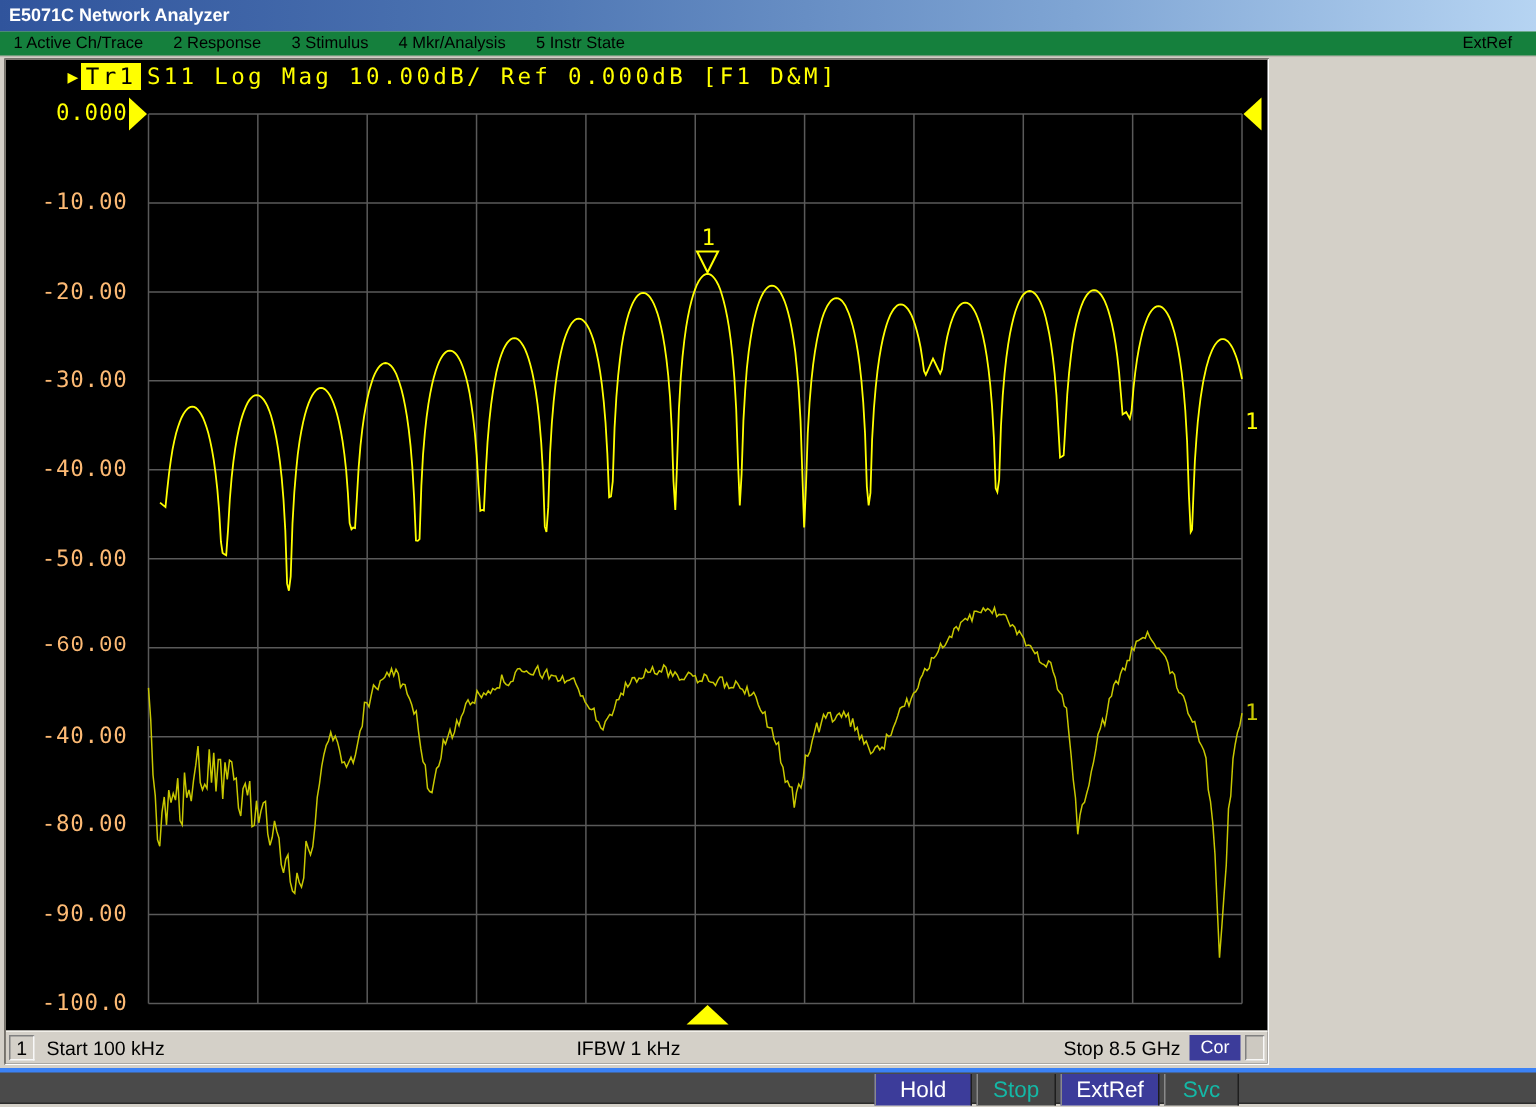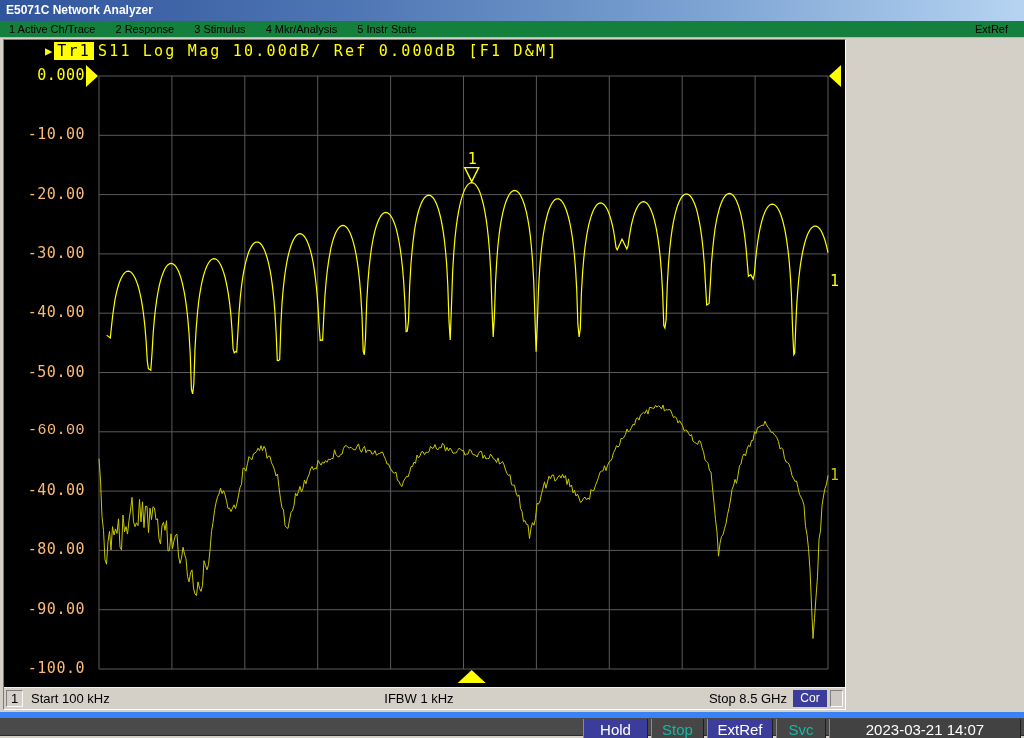--- a/index.html
+++ b/index.html
@@ -31,21 +31,21 @@
     border-bottom:1px solid #f8f8f8;border-right:1px solid #f8f8f8;}
   .chan-start{position:absolute;left:27px;top:1px;}
   .chan-ifbw{position:absolute;left:50%;top:1px;transform:translateX(-58%);}
   .chan-stop{position:absolute;right:58px;top:1px;}
   .corbadge{position:absolute;right:18px;top:2px;width:34px;height:17px;background:#3c3c9a;color:#fff;
     text-align:center;font-size:12px;line-height:17px;}
   .corbox{position:absolute;right:2px;top:2px;width:13px;height:17px;background:#cdc9c1;
     border-top:1px solid #808080;border-left:1px solid #808080;
     border-bottom:1px solid #f8f8f8;border-right:1px solid #f8f8f8;}
   .instbar{position:absolute;left:0;top:712px;width:1024px;height:24px;background:#4a4a4a;
-    border-top:6px solid #3b82f6;border-bottom:1px solid #2b2b2b;font-size:15px;color:#fff;}
+    border-top:3px solid #3b82f6;border-bottom:1px solid #2b2b2b;font-size:15px;color:#fff;}
   .icell{position:absolute;top:1px;height:21px;line-height:21px;text-align:center;
     border-left:1px solid #8a8a8a;border-right:1px solid #1e1e1e;background:#464646;}
   .icell.on{background:#3c3c9a;color:#fff;}
   .icell.dim{color:#14b8a6;}
   .icell.clock{background:#424242;white-space:pre;}
 </style>
 </head>
 <body>
 
 <div class="titlebar">
@@ -121,14 +121,13 @@
     <span class="corbadge">Cor</span>
     <span class="corbox"></span>
   </div>
 </div>
 
 <div class="instbar">
   <div class="icell on" style="left:583px;width:65px;">Hold</div>
   <div class="icell dim" style="left:651px;width:53px;">Stop</div>
   <div class="icell on" style="left:707px;width:66px;">ExtRef</div>
   <div class="icell dim" style="left:776px;width:50px;">Svc</div>
-  <div class="icell clock" style="left:829px;width:192px;">2023-03-21 14:07</div>
 </div>
 
 </body></html>

